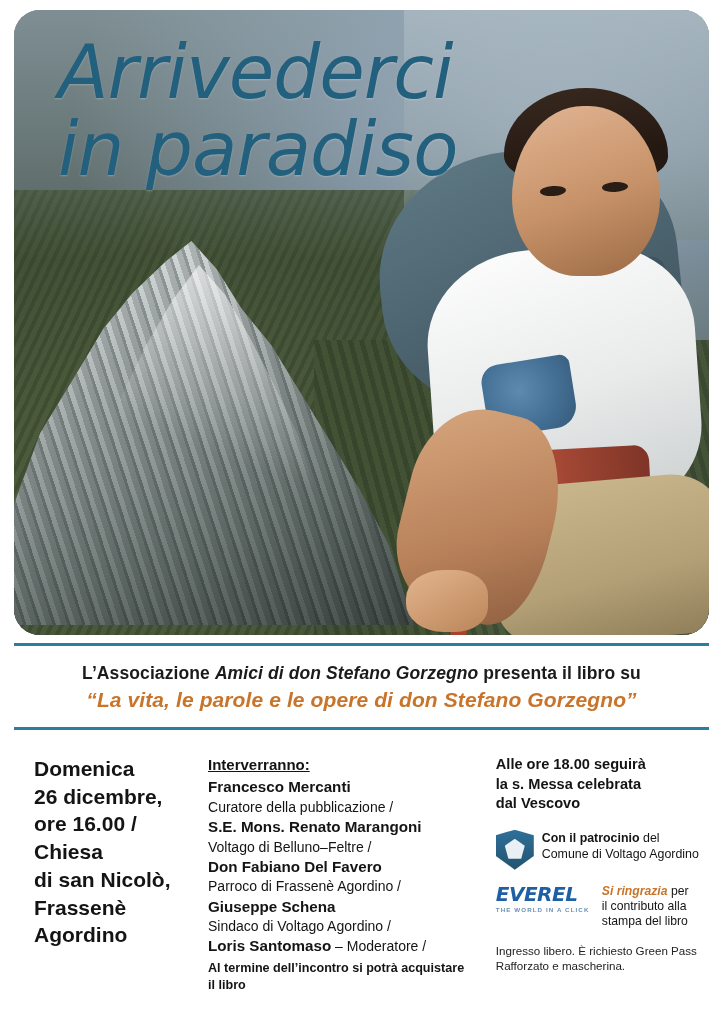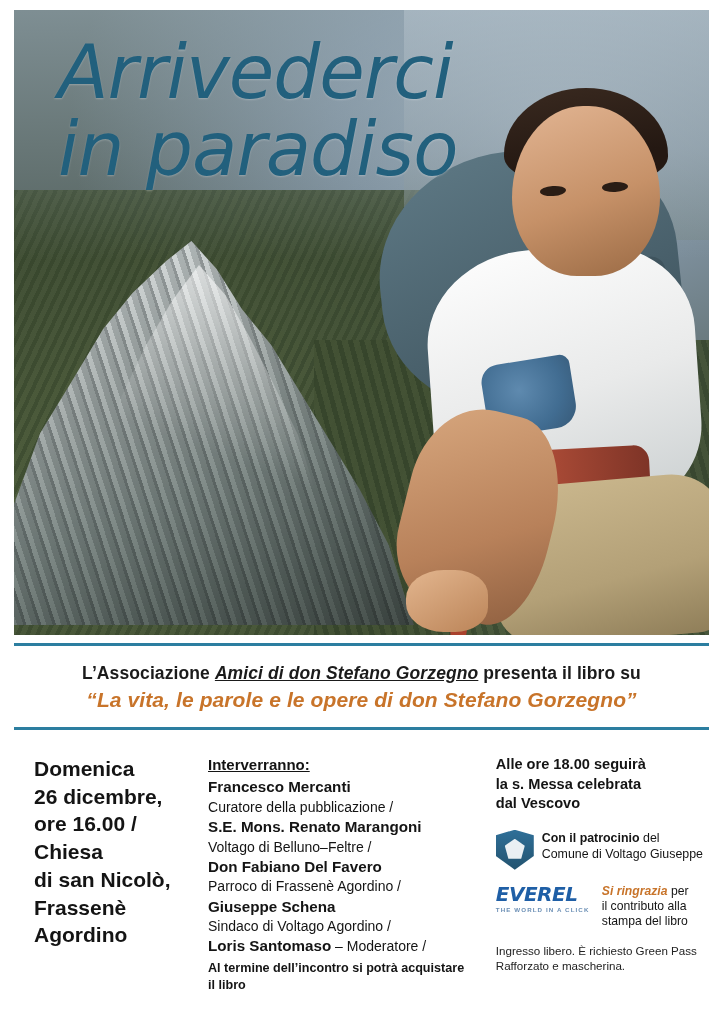--- a/index.html
+++ b/index.html
@@ -27,20 +27,21 @@
 
   
   .hero {
     position: absolute;
     left: 14px;
     top: 10px;
     width: 695px;
     height: 625px;
     overflow: hidden;
     background: #6d7b63;
+    border-radius: 26px;
   }
 
   
   .hero-bg {
     position: absolute;
     inset: 0;
     background:
       radial-gradient(ellipse 70% 55% at 78% 18%, #9fb0be 0%, #7d8f9c 45%, #55635f 100%),
       linear-gradient(180deg, #b9c4cb 0%, #8d9a92 35%, #5c6a54 70%, #45503c 100%);
   }
@@ -223,21 +224,21 @@
   .rule.top { margin-top: 6px; }
 
   .assoc {
     text-align: center;
     font-size: 17.5px;
     font-weight: 700;
     color: #1b1b1b;
     margin-top: 17px;
     letter-spacing: .1px;
   }
-  .assoc .em { font-style: italic; text-decoration: underline; }
+  .assoc .em { font-style: italic; }
 
   .booktitle {
     text-align: center;
     font-size: 21px;
     font-weight: 700;
     font-style: italic;
     color: #c8742a;
     margin-top: 4px;
     letter-spacing: .1px;
   }
@@ -433,21 +434,21 @@
 
       <div class="col-right">
         <div class="mass">Alle ore 18.00 seguirà</div>
         <div class="mass">la s. Messa celebrata</div>
         <div class="mass">dal Vescovo</div>
 
         <div class="sponsor">
           <div class="crest"></div>
           <div class="sponsor-txt">
             <div><b>Con il patrocinio </b><span>del</span></div>
-            <div>Comune di Voltago Giuseppe</div>
+            <div>Comune di Voltago Agordino</div>
           </div>
         </div>
 
         <div class="sponsor2">
           <div class="everel">
             <div class="word">EVEREL</div>
             <div class="tag">THE WORLD IN A CLICK</div>
           </div>
           <div class="sponsor2-txt">
             <div><b>Si ringrazia </b><span>per</span></div>

